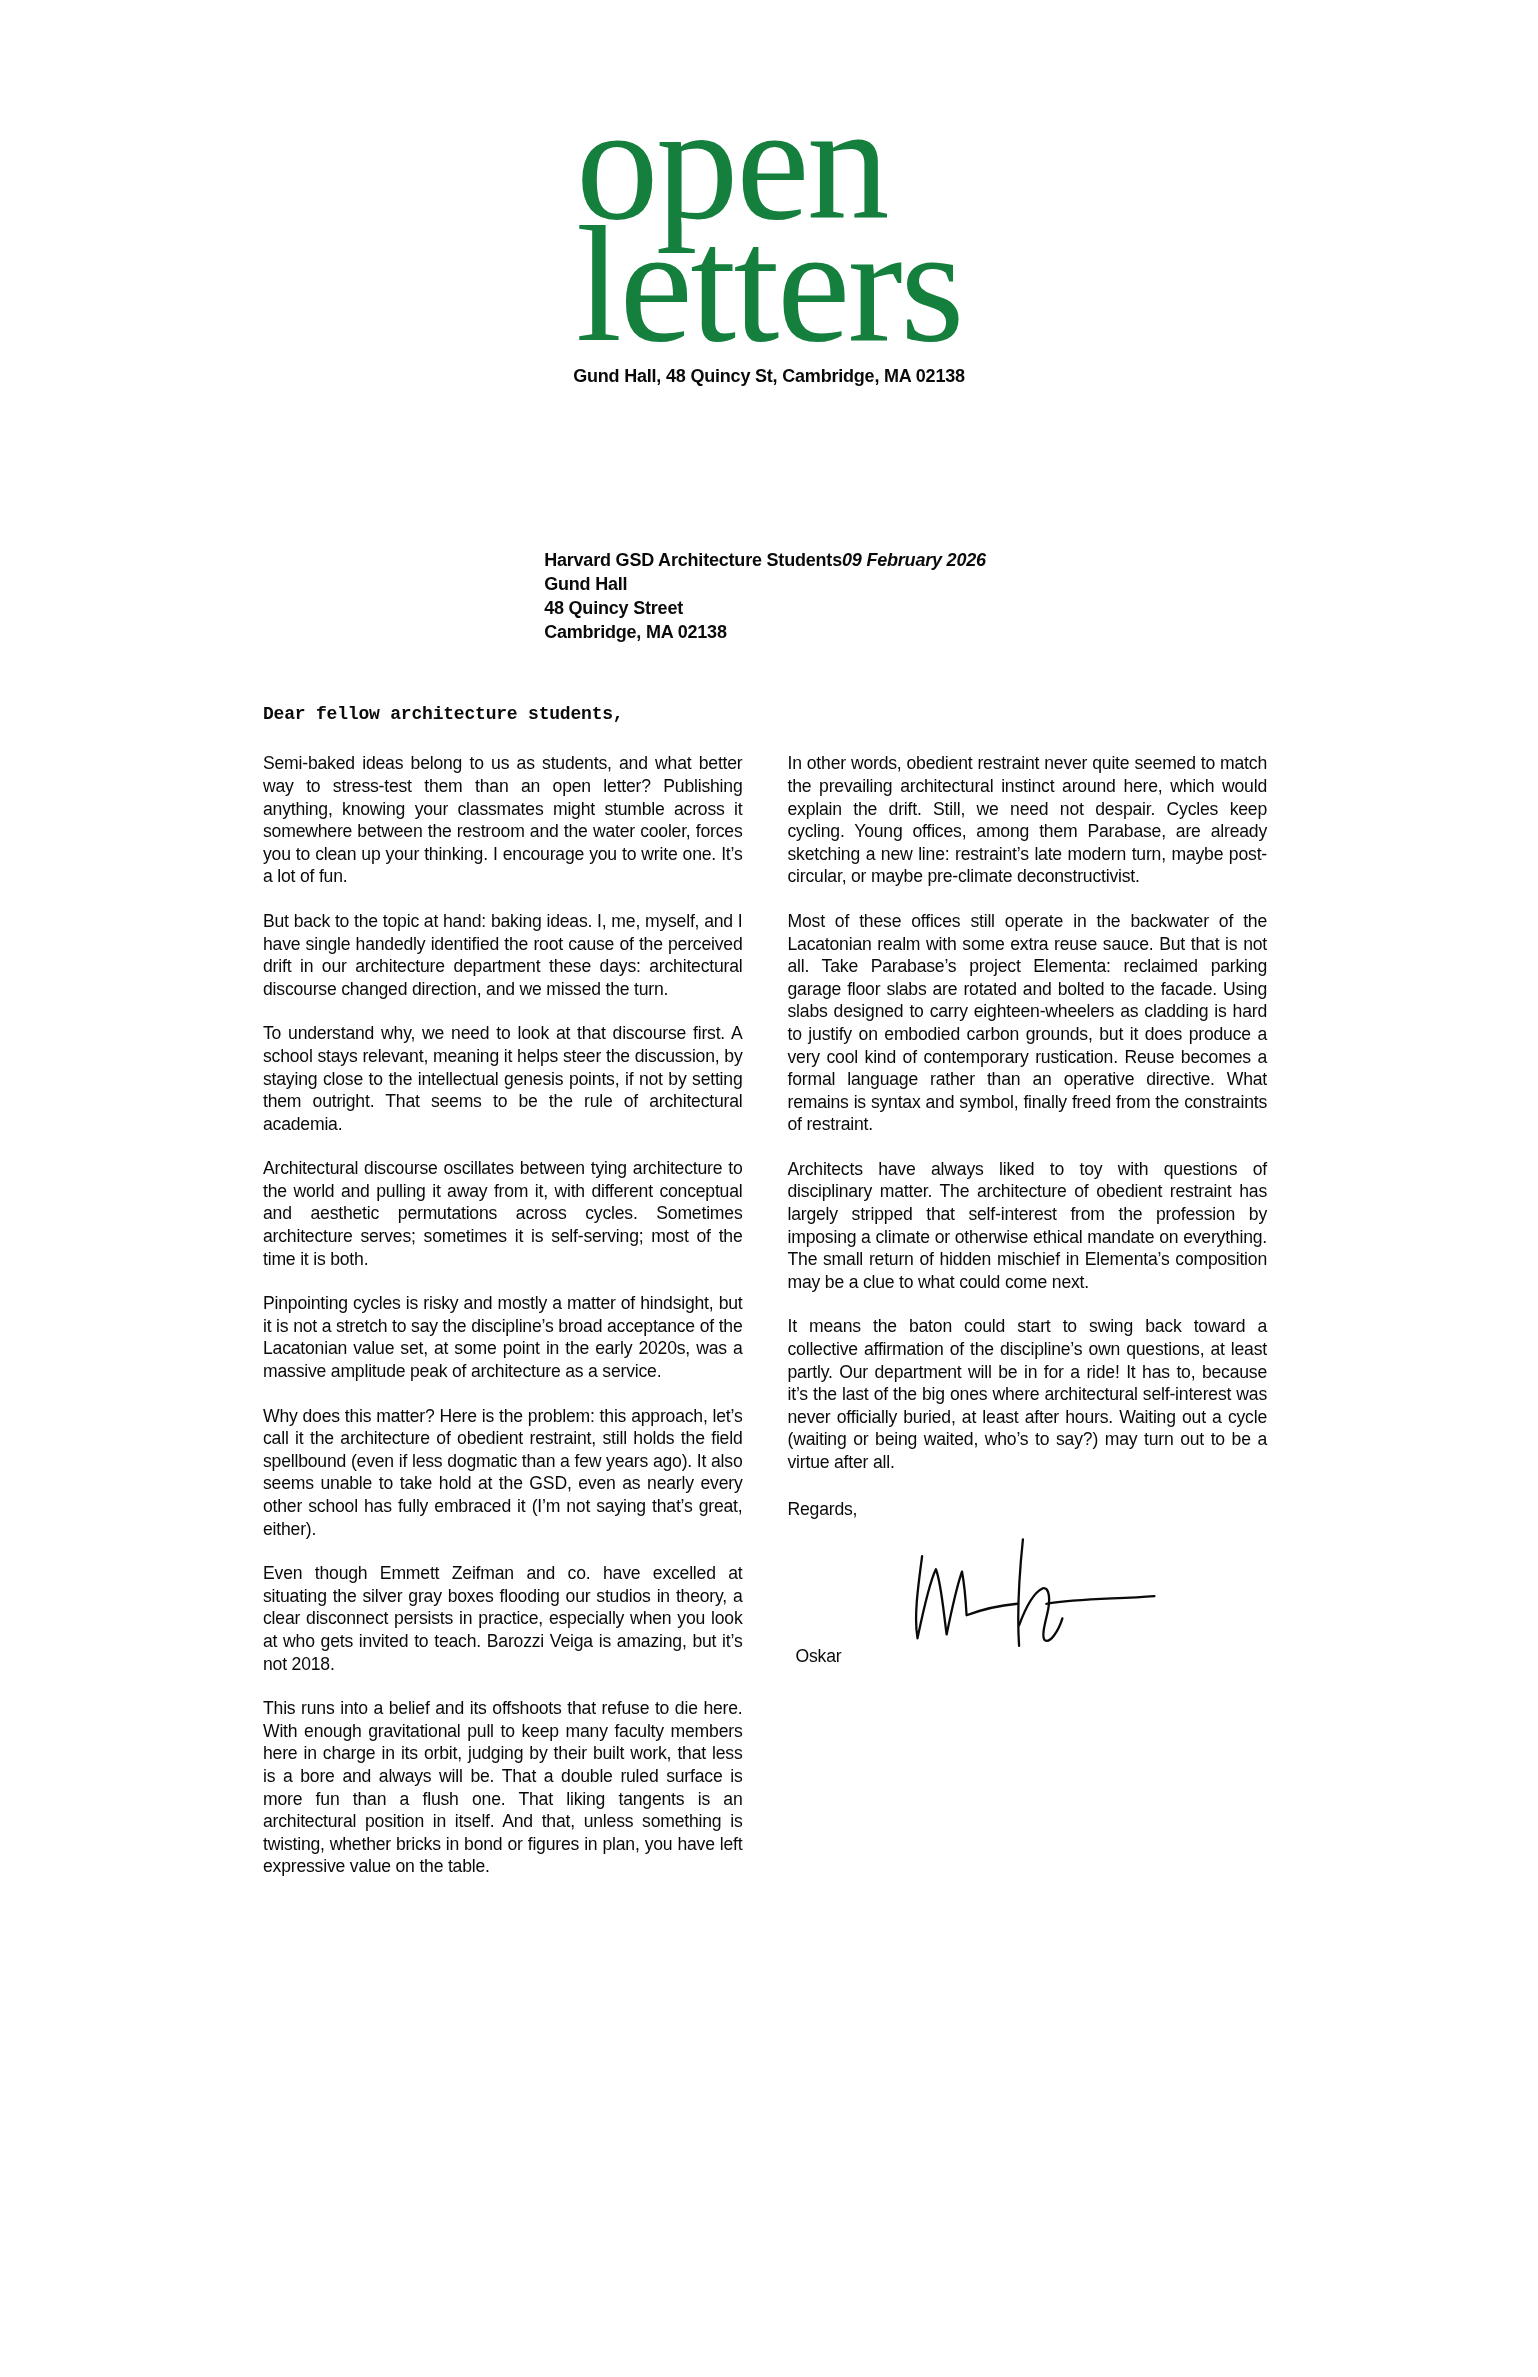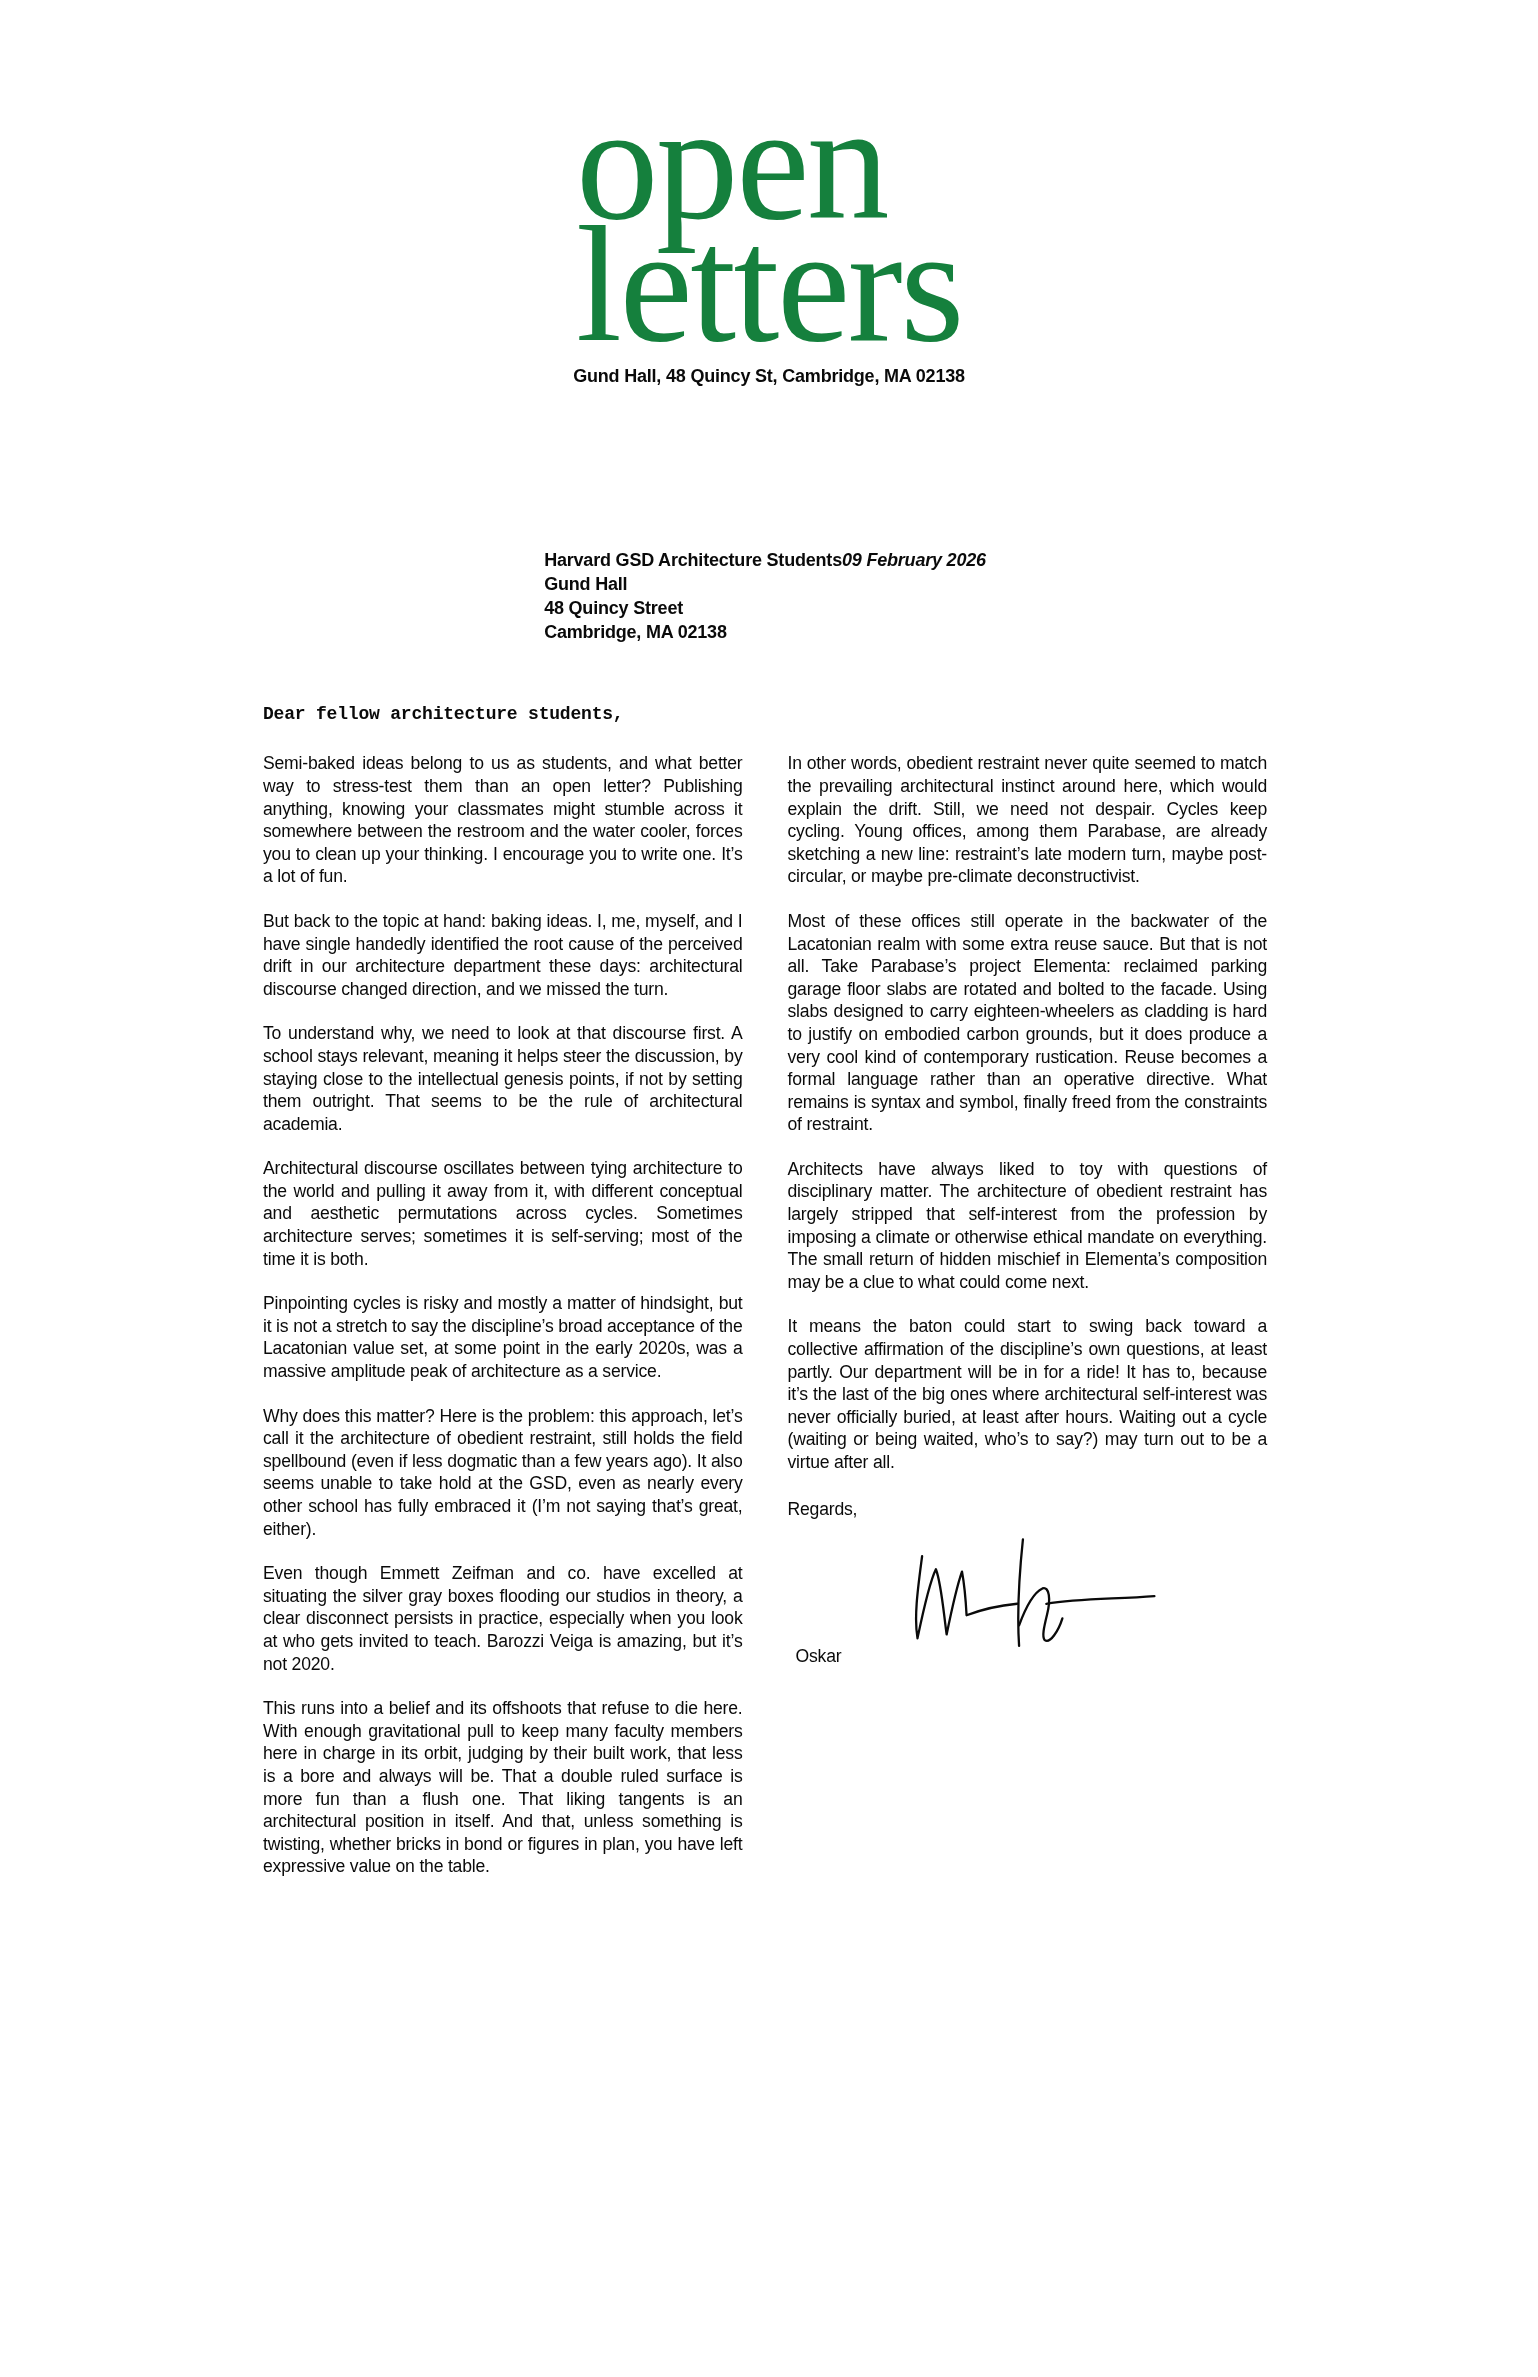--- a/index.html
+++ b/index.html
@@ -150,21 +150,21 @@
 
     <div class="columns">
 
       <div class="col">
         <p>Semi-baked ideas belong to us as students, and what better way to stress-test them than an open letter? Publishing anything, knowing your classmates might stumble across it somewhere between the restroom and the water cooler, forces you to clean up your thinking. I encourage you to write one. It’s a lot of fun.</p>
         <p>But back to the topic at hand: baking ideas. I, me, myself, and I have single handedly identified the root cause of the perceived drift in our architecture department these days: architectural discourse changed direction, and we missed the turn.</p>
         <p>To understand why, we need to look at that discourse first. A school stays relevant, meaning it helps steer the discussion, by staying close to the intellectual genesis points, if not by setting them outright. That seems to be the rule of architectural academia.</p>
         <p>Architectural discourse oscillates between tying architecture to the world and pulling it away from it, with different conceptual and aesthetic permutations across cycles. Sometimes architecture serves; sometimes it is self-serving; most of the time it is both.</p>
         <p>Pinpointing cycles is risky and mostly a matter of hindsight, but it is not a stretch to say the discipline’s broad acceptance of the Lacatonian value set, at some point in the early 2020s, was a massive amplitude peak of architecture as a service.</p>
         <p>Why does this matter? Here is the problem: this approach, let’s call it the architecture of obedient restraint, still holds the field spellbound (even if less dogmatic than a few years ago). It also seems unable to take hold at the GSD, even as nearly every other school has fully embraced it (I’m not saying that’s great, either).</p>
-        <p>Even though Emmett Zeifman and co. have excelled at situating the silver gray boxes flooding our studios in theory, a clear disconnect persists in practice, especially when you look at who gets invited to teach. Barozzi Veiga is amazing, but it’s not 2020.</p>
+        <p>Even though Emmett Zeifman and co. have excelled at situating the silver gray boxes flooding our studios in theory, a clear disconnect persists in practice, especially when you look at who gets invited to teach. Barozzi Veiga is amazing, but it’s not 2018.</p>
         <p>This runs into a belief and its offshoots that refuse to die here. With enough gravitational pull to keep many faculty members here in charge in its orbit, judging by their built work, that less is a bore and always will be. That a double ruled surface is more fun than a flush one. That liking tangents is an architectural position in itself. And that, unless something is twisting, whether bricks in bond or figures in plan, you have left expressive value on the table.</p>
       </div>
 
       <div class="col">
         <p>In other words, obedient restraint never quite seemed to match the prevailing architectural instinct around here, which would explain the drift. Still, we need not despair. Cycles keep cycling. Young offices, among them Parabase, are already sketching a new line: restraint’s late modern turn, maybe post-circular, or maybe pre-climate deconstructivist.</p>
         <p>Most of these offices still operate in the backwater of the Lacatonian realm with some extra reuse sauce. But that is not all. Take Parabase’s project Elementa: reclaimed parking garage floor slabs are rotated and bolted to the facade. Using slabs designed to carry eighteen-wheelers as cladding is hard to justify on embodied carbon grounds, but it does produce a very cool kind of contemporary rustication. Reuse becomes a formal language rather than an operative directive. What remains is syntax and symbol, finally freed from the constraints of restraint.</p>
         <p>Architects have always liked to toy with questions of disciplinary matter. The architecture of obedient restraint has largely stripped that self-interest from the profession by imposing a climate or otherwise ethical mandate on everything. The small return of hidden mischief in Elementa’s composition may be a clue to what could come next.</p>
         <p>It means the baton could start to swing back toward a collective affirmation of the discipline’s own questions, at least partly. Our department will be in for a ride! It has to, because it’s the last of the big ones where architectural self-interest was never officially buried, at least after hours. Waiting out a cycle (waiting or being waited, who’s to say?) may turn out to be a virtue after all.</p>
 
         <div class="closing">

